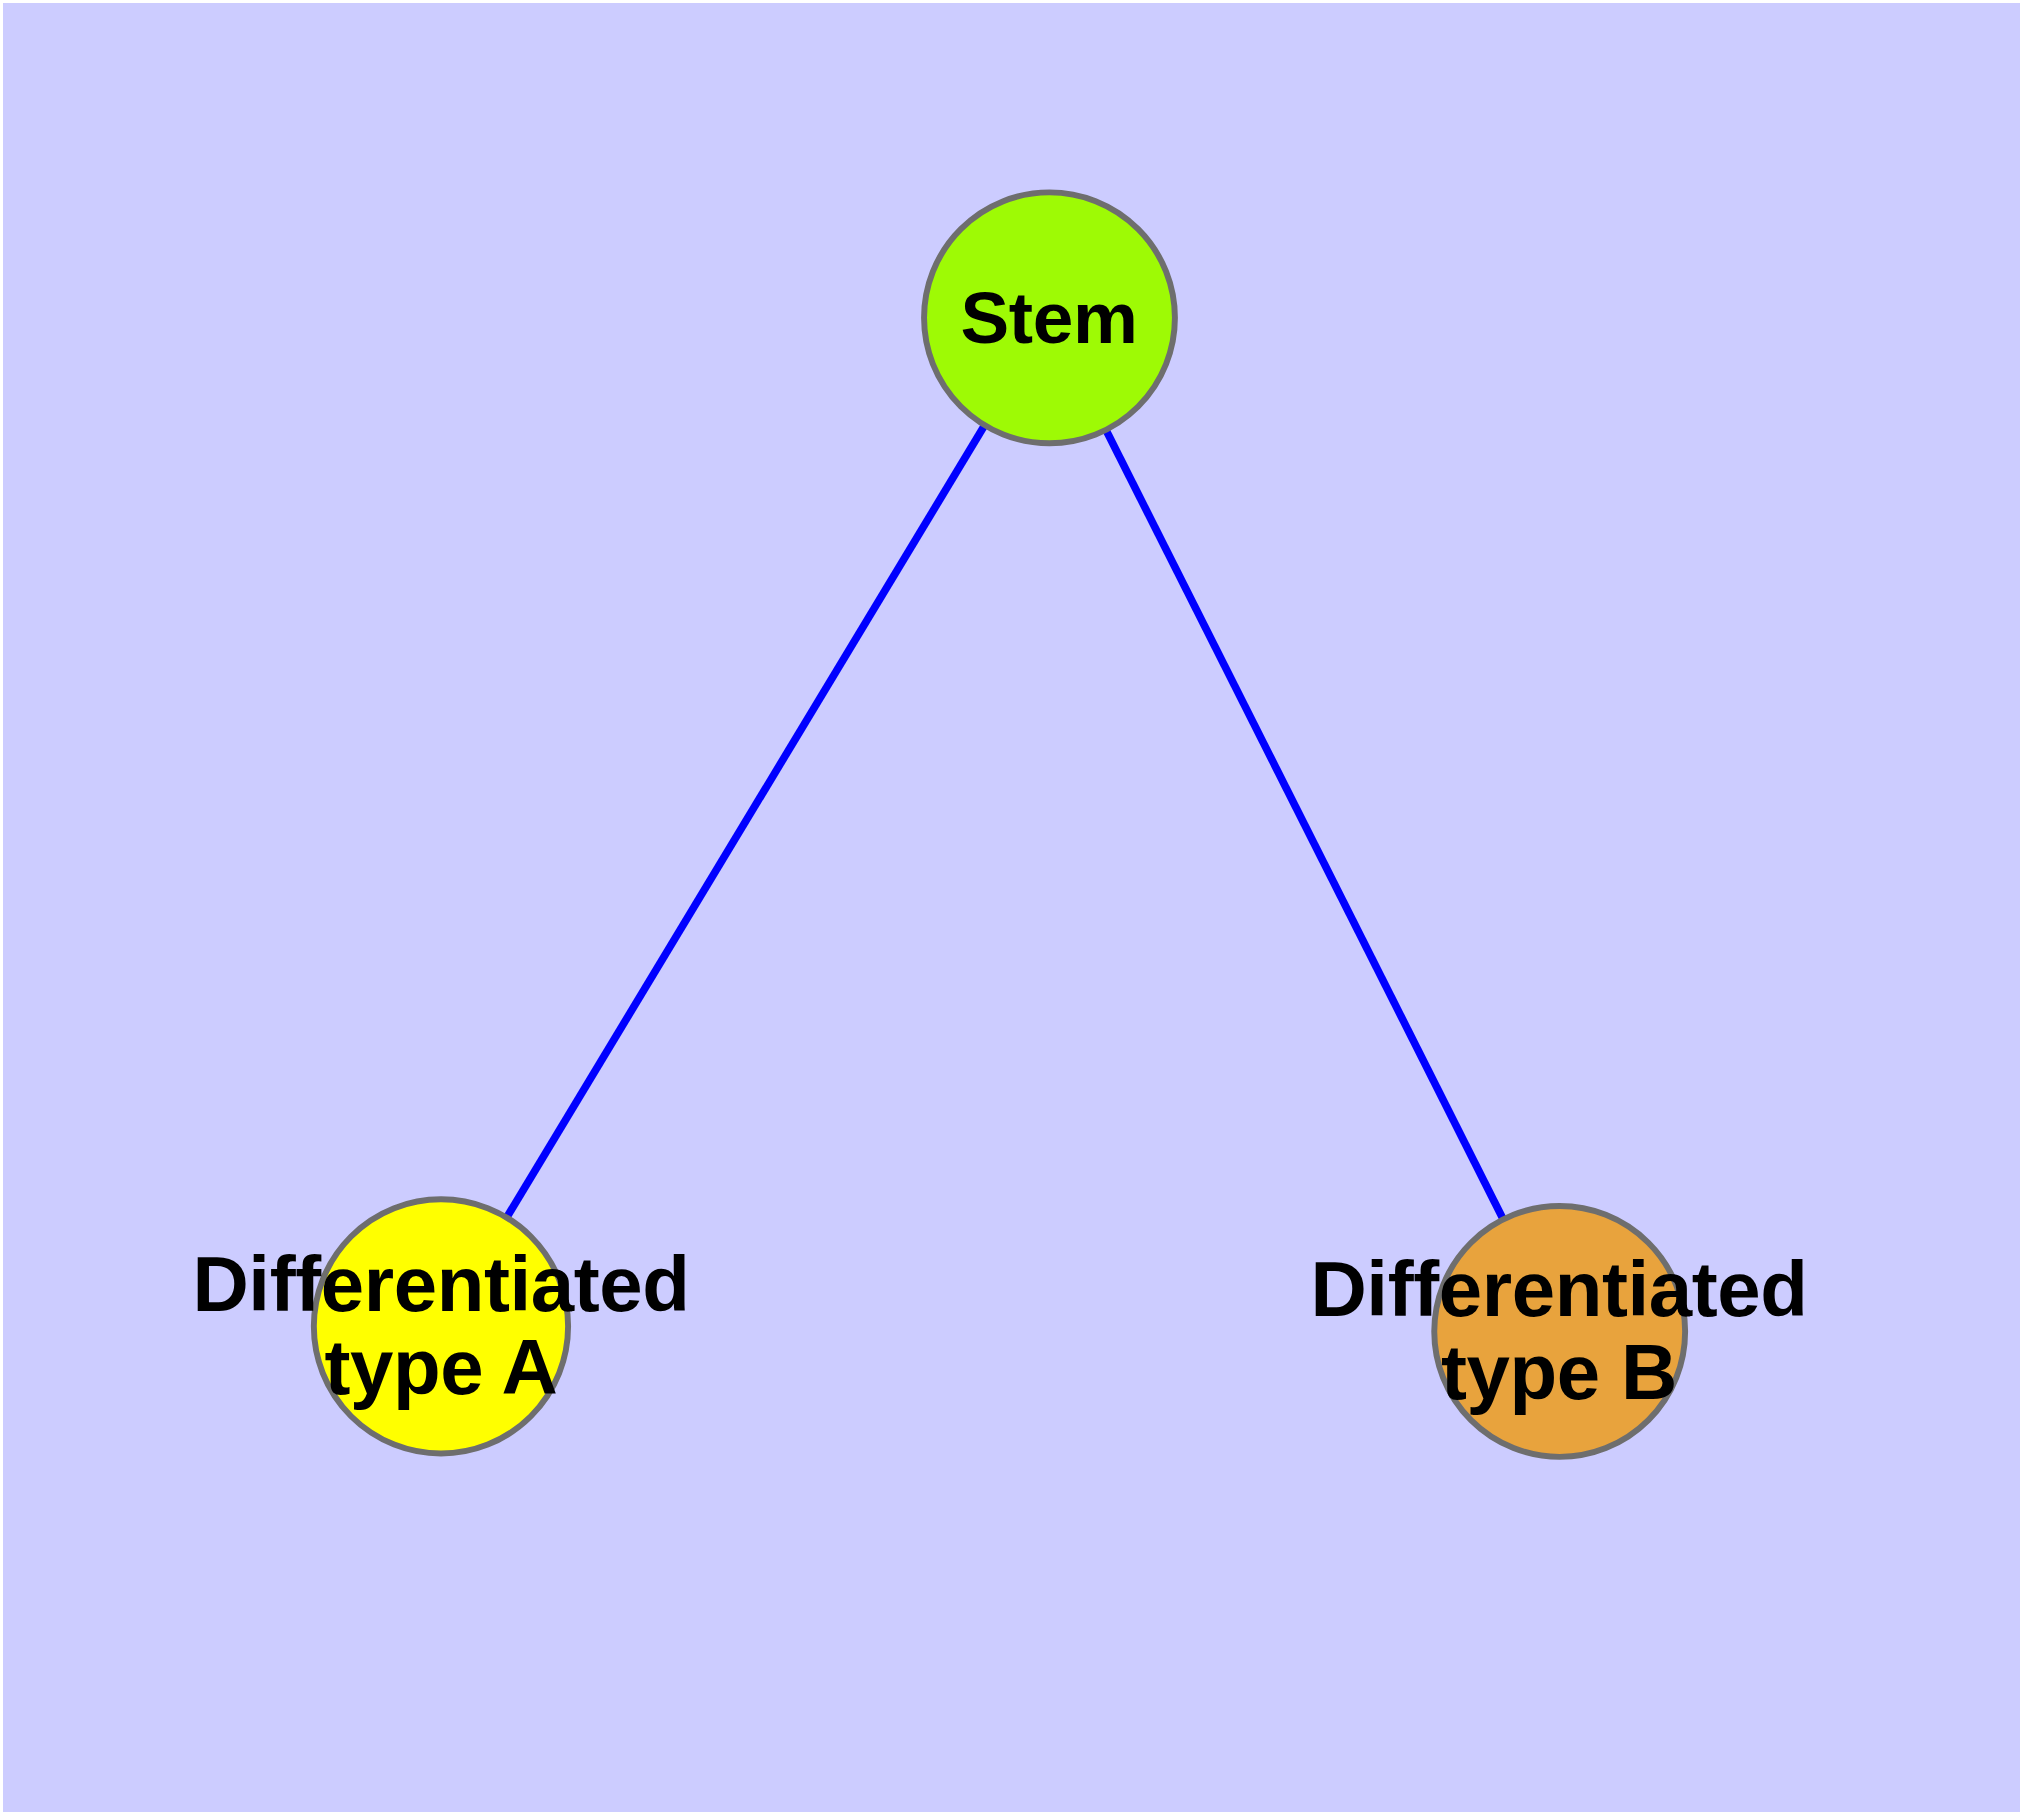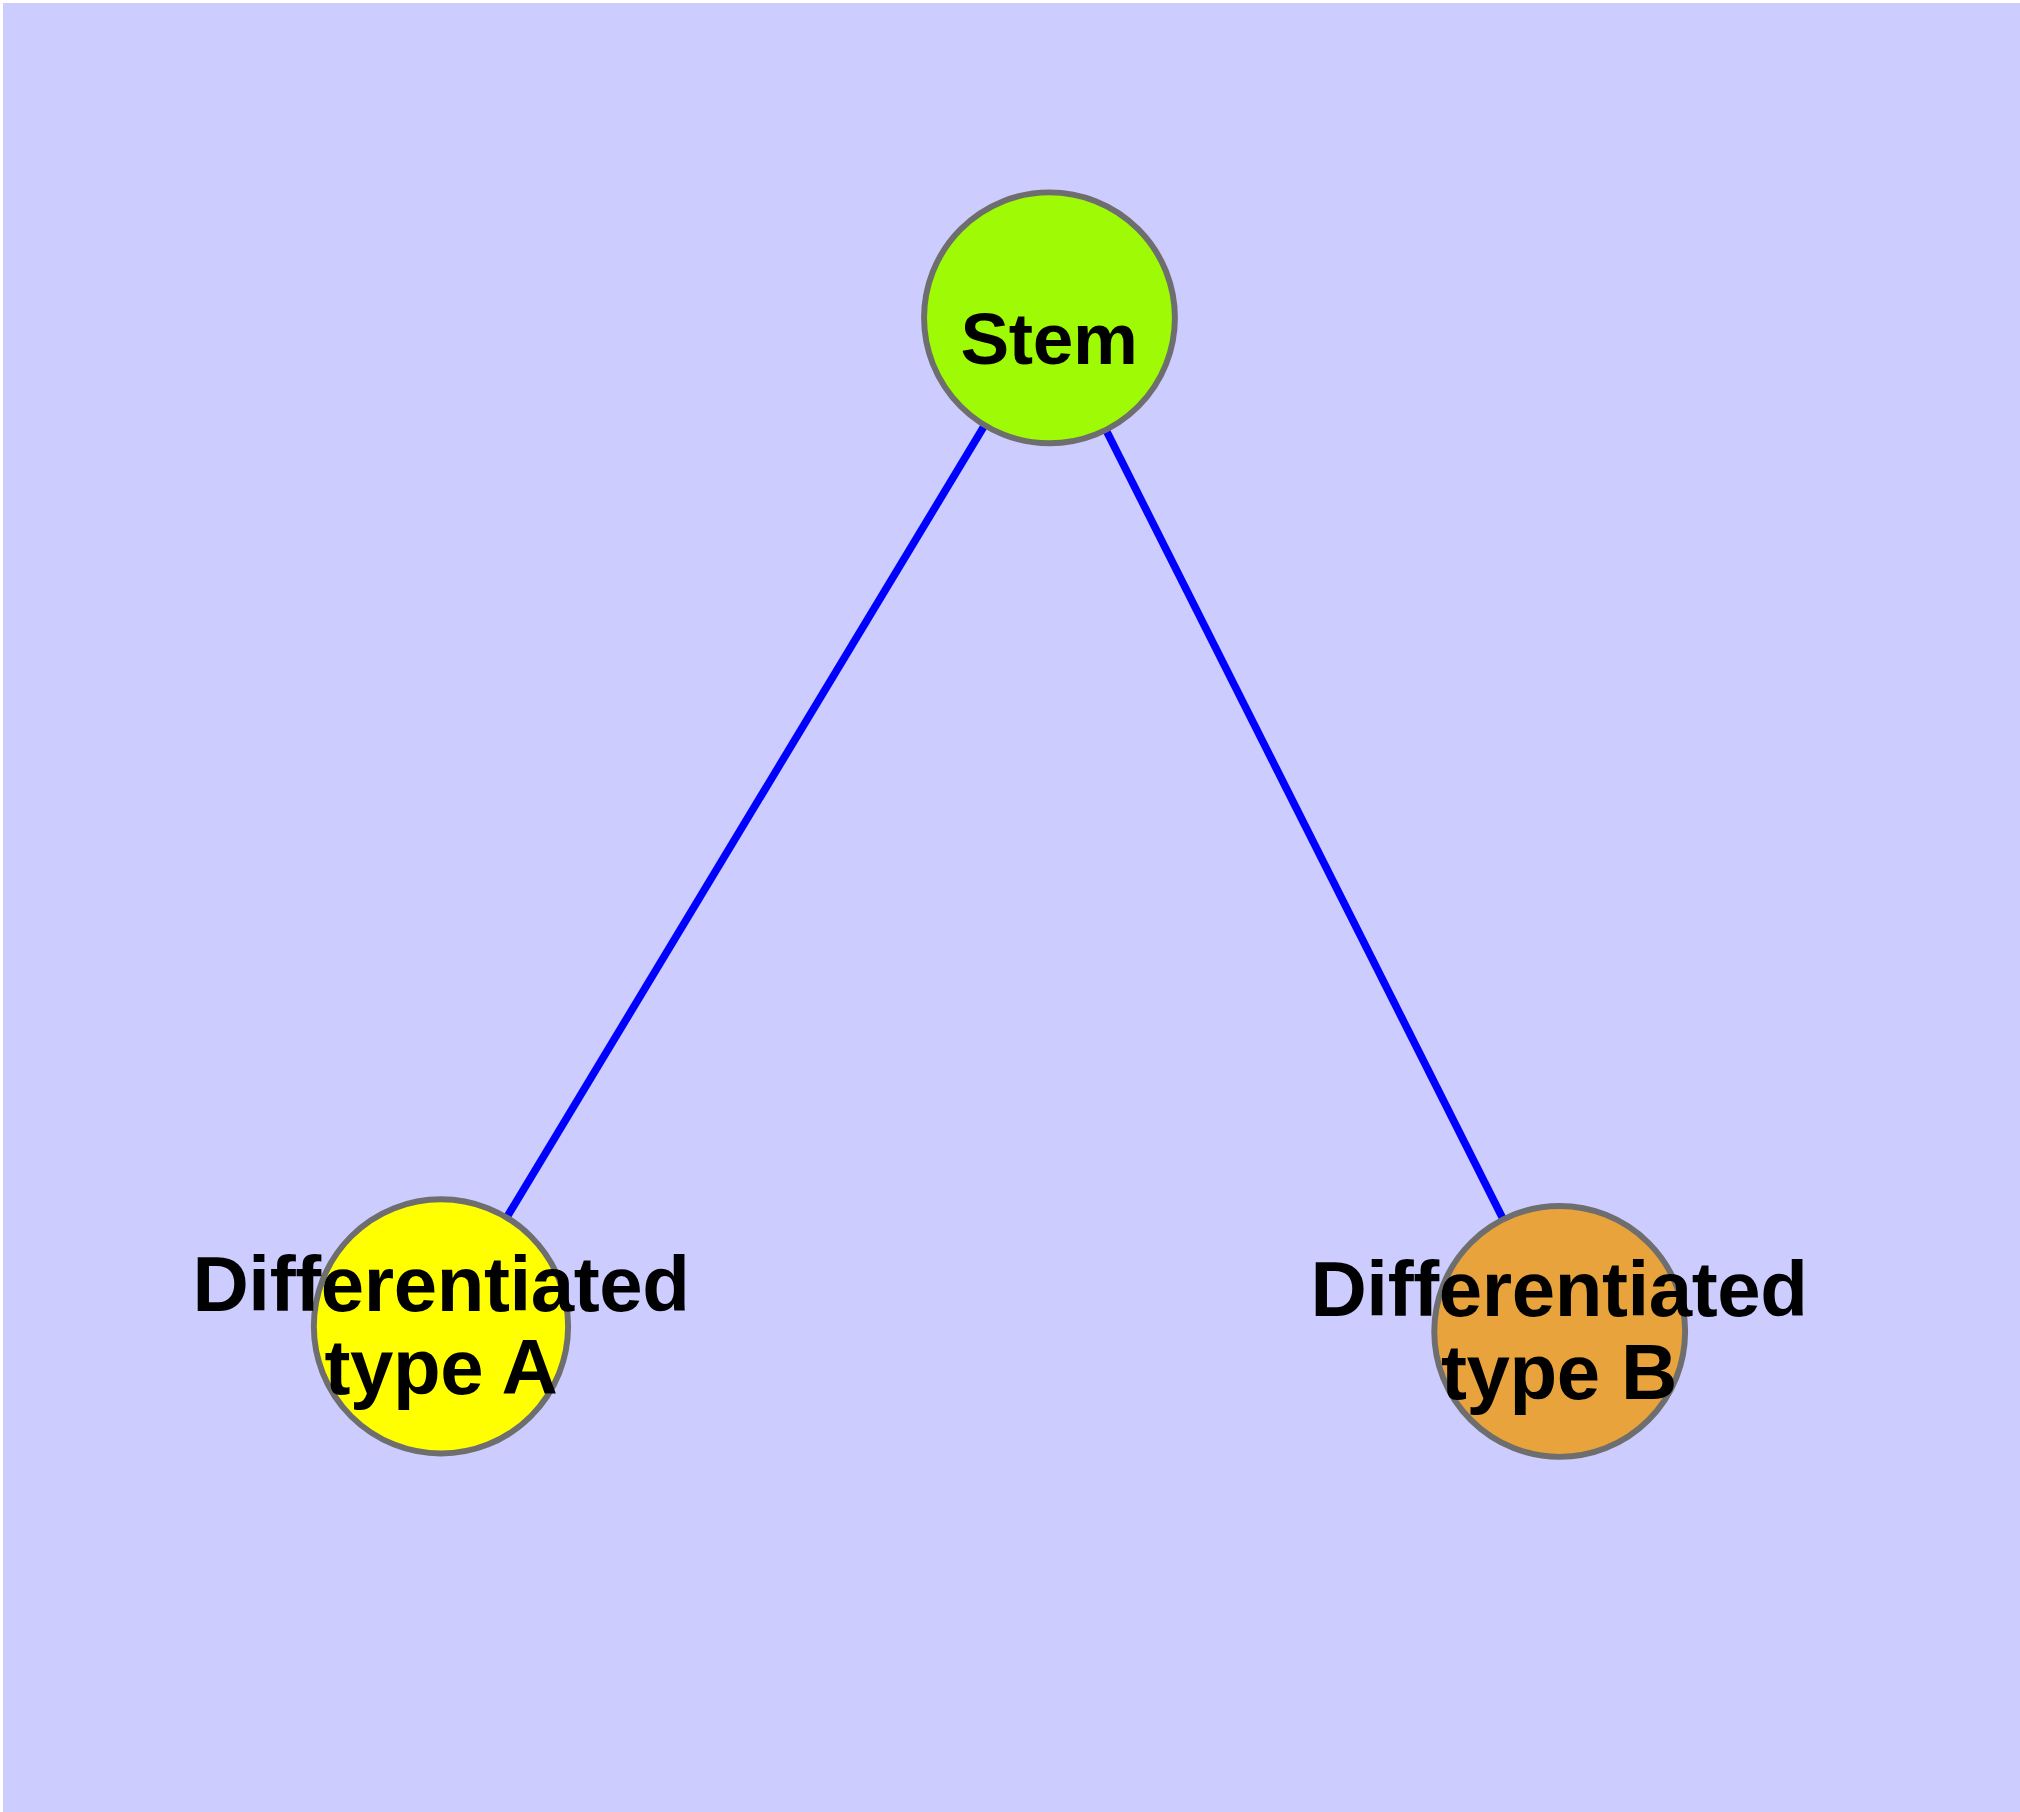--- a/index.html
+++ b/index.html
@@ -82,21 +82,21 @@
       <line class="edge-line" x1="1302.7426749706942" y1="503.62498216769177" x2="1775.2573250293058" y2="1442.3750178323082" stroke="#0000FF" stroke-width="9"></line>
     </g>
 
     <g>
       <circle class="node-circle" cx="1238" cy="375" r="148" fill="#9EFA05" stroke="#6E6E6E"></circle>
       <circle class="node-circle" cx="520" cy="1565" r="150" fill="#FFFF00" stroke="#6E6E6E"></circle>
       <circle class="node-circle" cx="1840" cy="1571" r="148" fill="#E8A33D" stroke="#6E6E6E"></circle>
     </g>
   </svg>
 
-  <div class="node-label" id="label-stem" style="left: 1049px; top: 318px; margin-top: 21px;">Stem</div>
+  <div class="node-label" id="label-stem" style="left: 1049px; top: 318px;">Stem</div>
 
   <div class="node-label" id="label-diff-a" style="left: 441px; top: 1326px;">Differentiated
 type A</div>
 
   <div class="node-label" id="label-diff-b" style="left: 1559px; top: 1331px;">Differentiated
 type B</div>
 
 </div>
 
 

